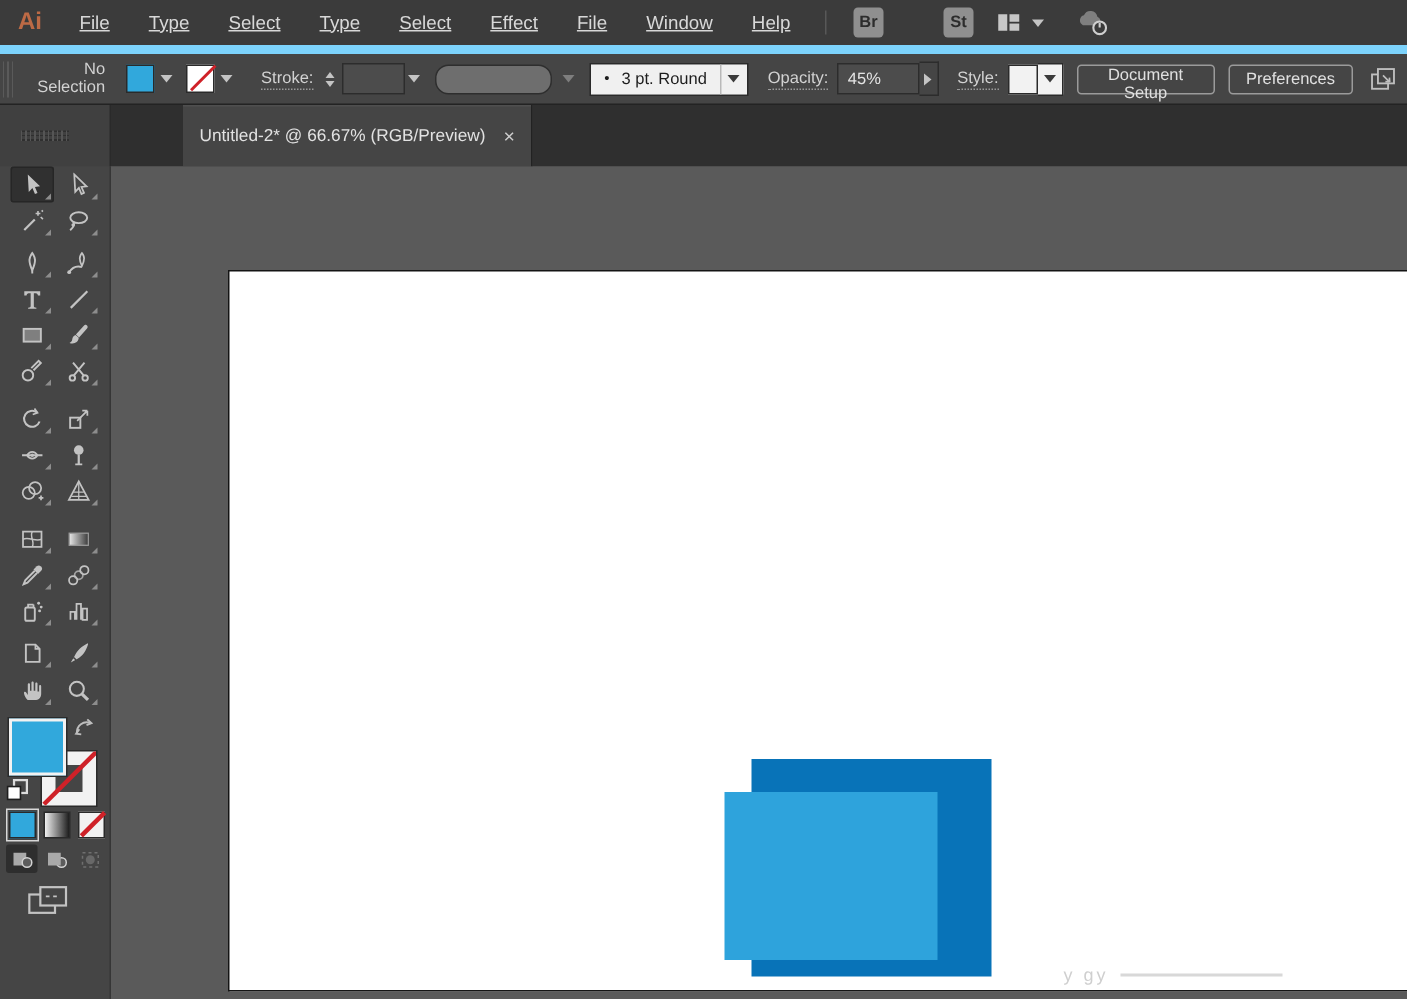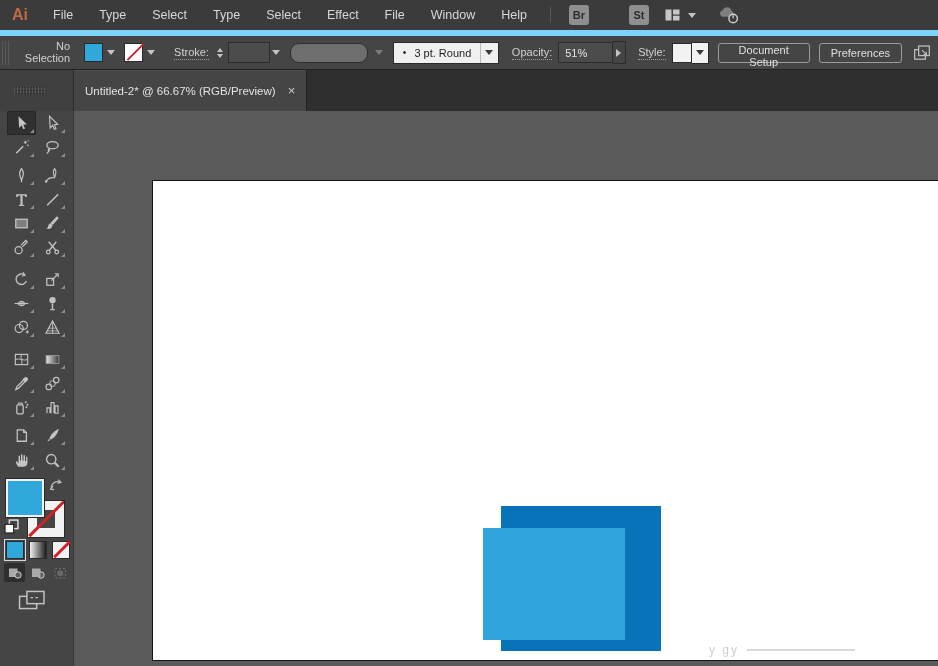--- a/index.html
+++ b/index.html
@@ -3,21 +3,21 @@
 <meta charset="utf-8">
 <style>
   html,body{margin:0;padding:0;background:#222;}
   .app{position:relative;width:938px;height:666px;overflow:hidden;
        font-family:"Liberation Sans",sans-serif;background:#5a5a5a;
        -webkit-font-smoothing:antialiased;}
   
   .menubar{height:30px;background:#3b3b3b;border-bottom:6px solid #7dd3fc;
            display:flex;align-items:center;}
   .ai-logo{width:40px;text-align:center;font-weight:bold;font-size:16px;color:#bd6a45;}
-  .menu-item{color:#d8d8d8;font-size:12.5px;padding:0 13px;line-height:29px;cursor:default;}
+  .menu-item{color:#d8d8d8;font-size:12.5px;padding:0 13px;line-height:29px;cursor:default;text-decoration:underline;}
   .menu-sep{width:1px;height:16px;background:#585858;margin:0 10px;}
   .mb-badge{width:20px;height:20px;margin:0 8px;border-radius:3px;background:#8f8f8f;
             color:#2d2d2d;font-weight:bold;font-size:11px;display:flex;
             align-items:center;justify-content:center;}
   .mb-icon{display:flex;align-items:center;margin:0 6px;}
   .cdown{width:0;height:0;border-left:4px solid transparent;border-right:4px solid transparent;
          border-top:5px solid #c4c4c4;display:inline-block;}
   
   .controlbar{height:33px;background:#454545;border-bottom:1px solid #232323;
               display:flex;align-items:center;font-size:11px;color:#d2d2d2;}
@@ -52,21 +52,21 @@
   .tri-r{width:0;height:0;border-top:4px solid transparent;border-bottom:4px solid transparent;
          border-left:5px solid #c4c4c4;}
   .style-swatch{width:18px;height:18px;background:#f2f2f2;border:1px solid #2a2a2a;}
   .style-chev{width:16px;height:20px;background:#f2f2f2;border:1px solid #2a2a2a;border-left:none;
               display:flex;align-items:center;justify-content:center;}
   .style-chev .cdown{border-top-color:#3a3a3a;}
   .cb-btn{height:20px;border:1px solid #9b9b9b;border-radius:3px;background:transparent;
           color:#e0e0e0;font-size:11px;padding:0 11px;margin-left:9px;
           font-family:"Liberation Sans",sans-serif;}
   
-  .tabstrip{height:41px;background:#2f2f2f;display:flex;}
+  .tabstrip{height:41px;background:#2f2f2f;display:flex;gap:48px;}
   .tabstrip-left{width:73px;background:#404040;position:relative;border-right:1px solid #2a2a2a;}
   .tabstrip-left .grip-h{position:absolute;left:14px;top:17px;width:32px;height:7px;
           background:repeating-linear-gradient(90deg,#555 0 1px,transparent 1px 3px),
                      repeating-linear-gradient(0deg,#2f2f2f 0 1px,transparent 1px 3px);}
   .tab{background:#454545;display:flex;align-items:center;gap:12px;padding:0 11px;
        color:#e2e2e2;font-size:11.5px;border-right:1px solid #222;
        box-shadow:inset 0 1px 0 rgba(255,255,255,.06);}
   .tab-close{color:#cdcdcd;font-size:13px;line-height:1;}
   
   .body{display:flex;height:573px;}
@@ -183,21 +183,21 @@
       <div class="var-field">
         <span class="dot">•</span>
         <span>3 pt. Round</span>
       </div>
       <div class="var-chev">
           <span class="cdown"></span>
         </div>
     </div>
 
     <span class="cb-label" style="margin-left:13px">Opacity:</span>
-    <div class="field-dark opacity-field">51%</div>
+    <div class="field-dark opacity-field">45%</div>
     <div class="arrowbox">
         <span class="tri-r"></span>
       </div>
 
     <span class="cb-label" style="margin-left:12px">Style:</span>
     <div style="display:flex;align-items:center;">
       <span class="style-swatch"></span>
       <span class="style-chev">
           <span class="cdown"></span>
         </span>

